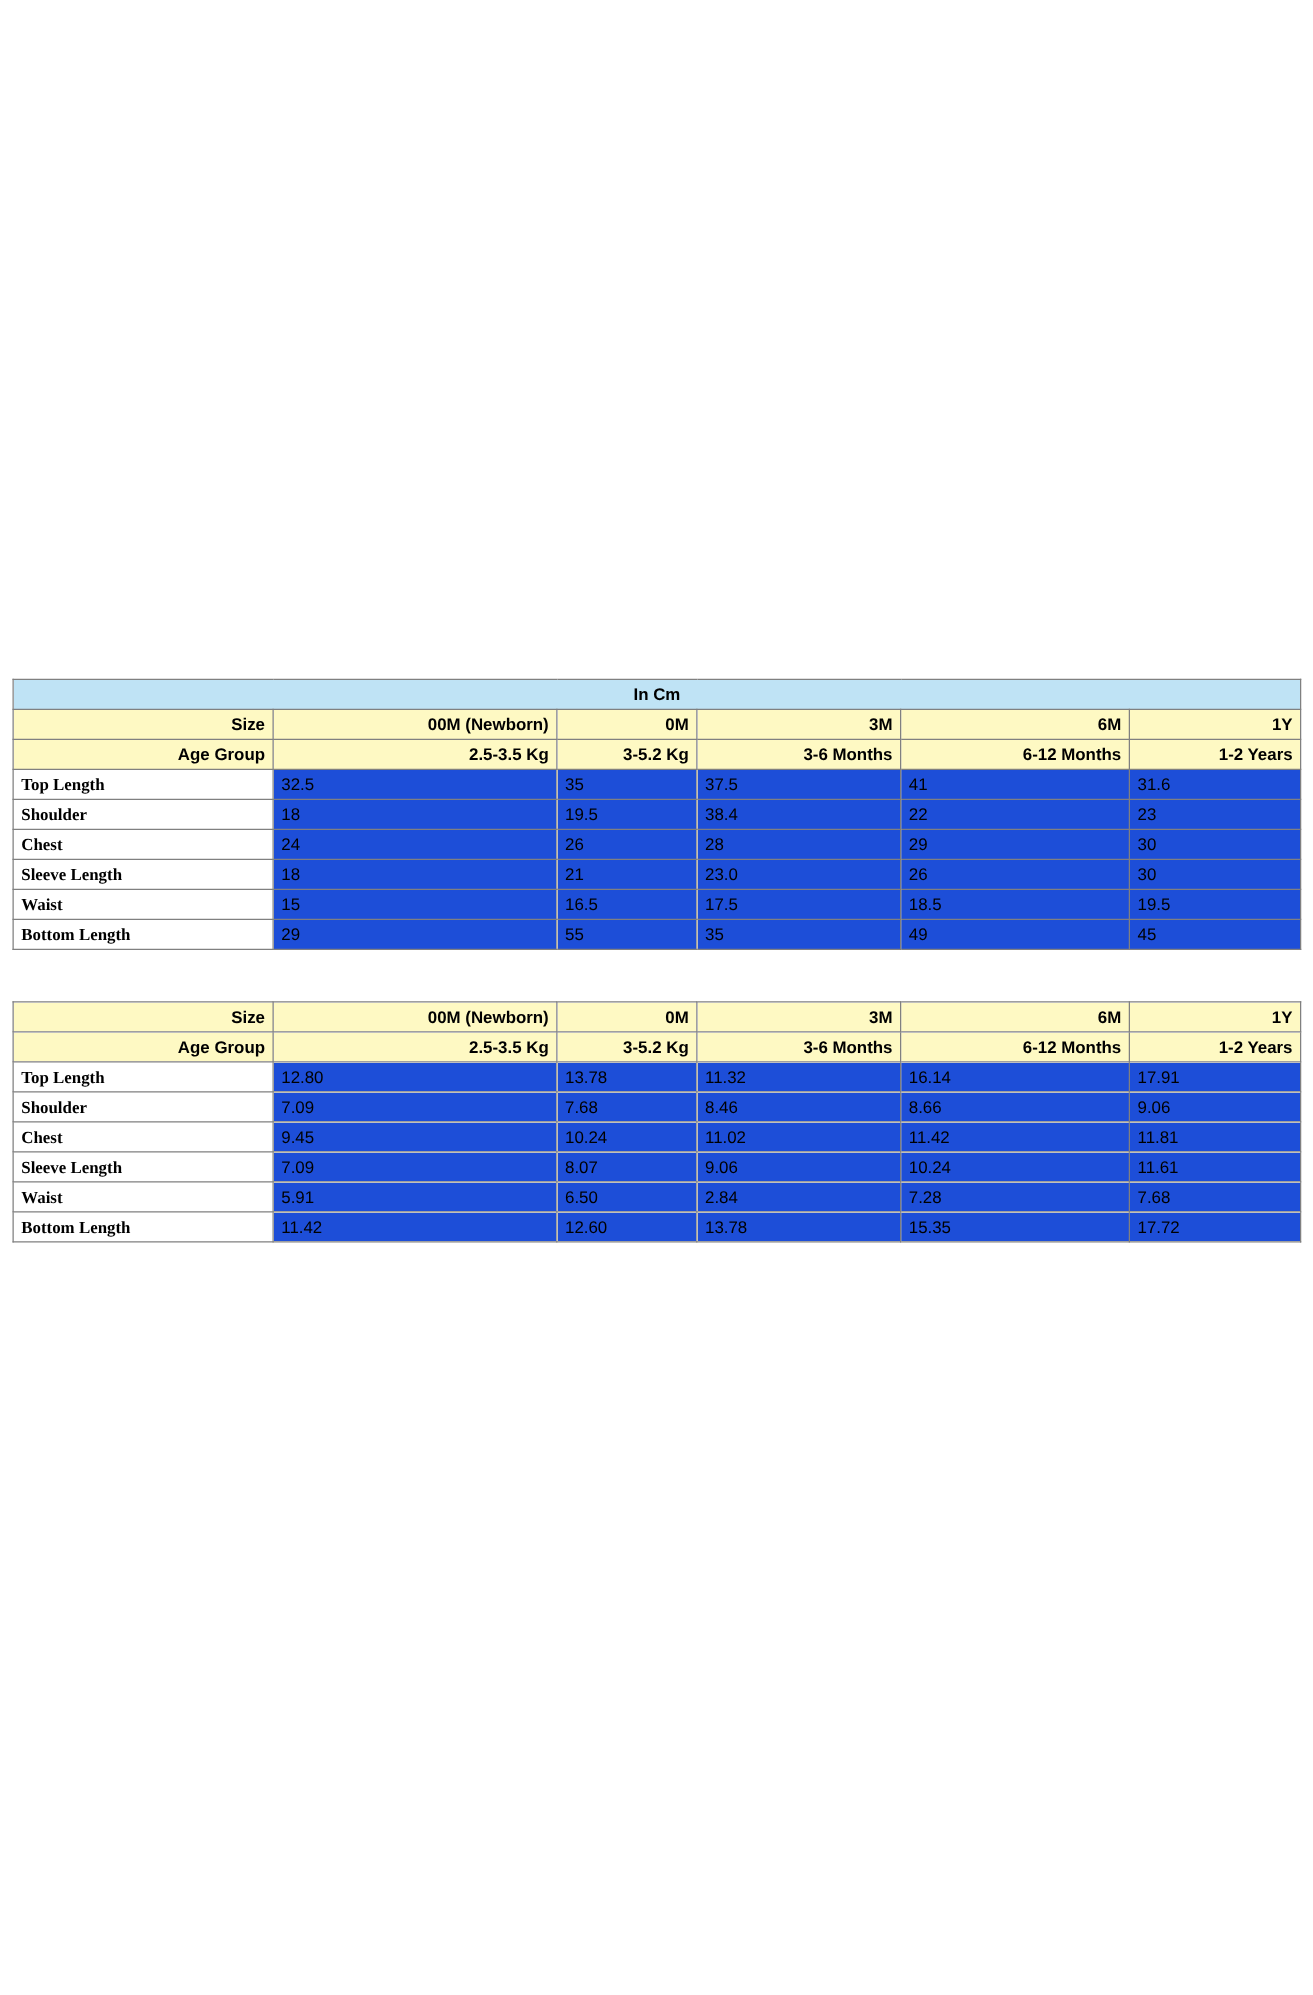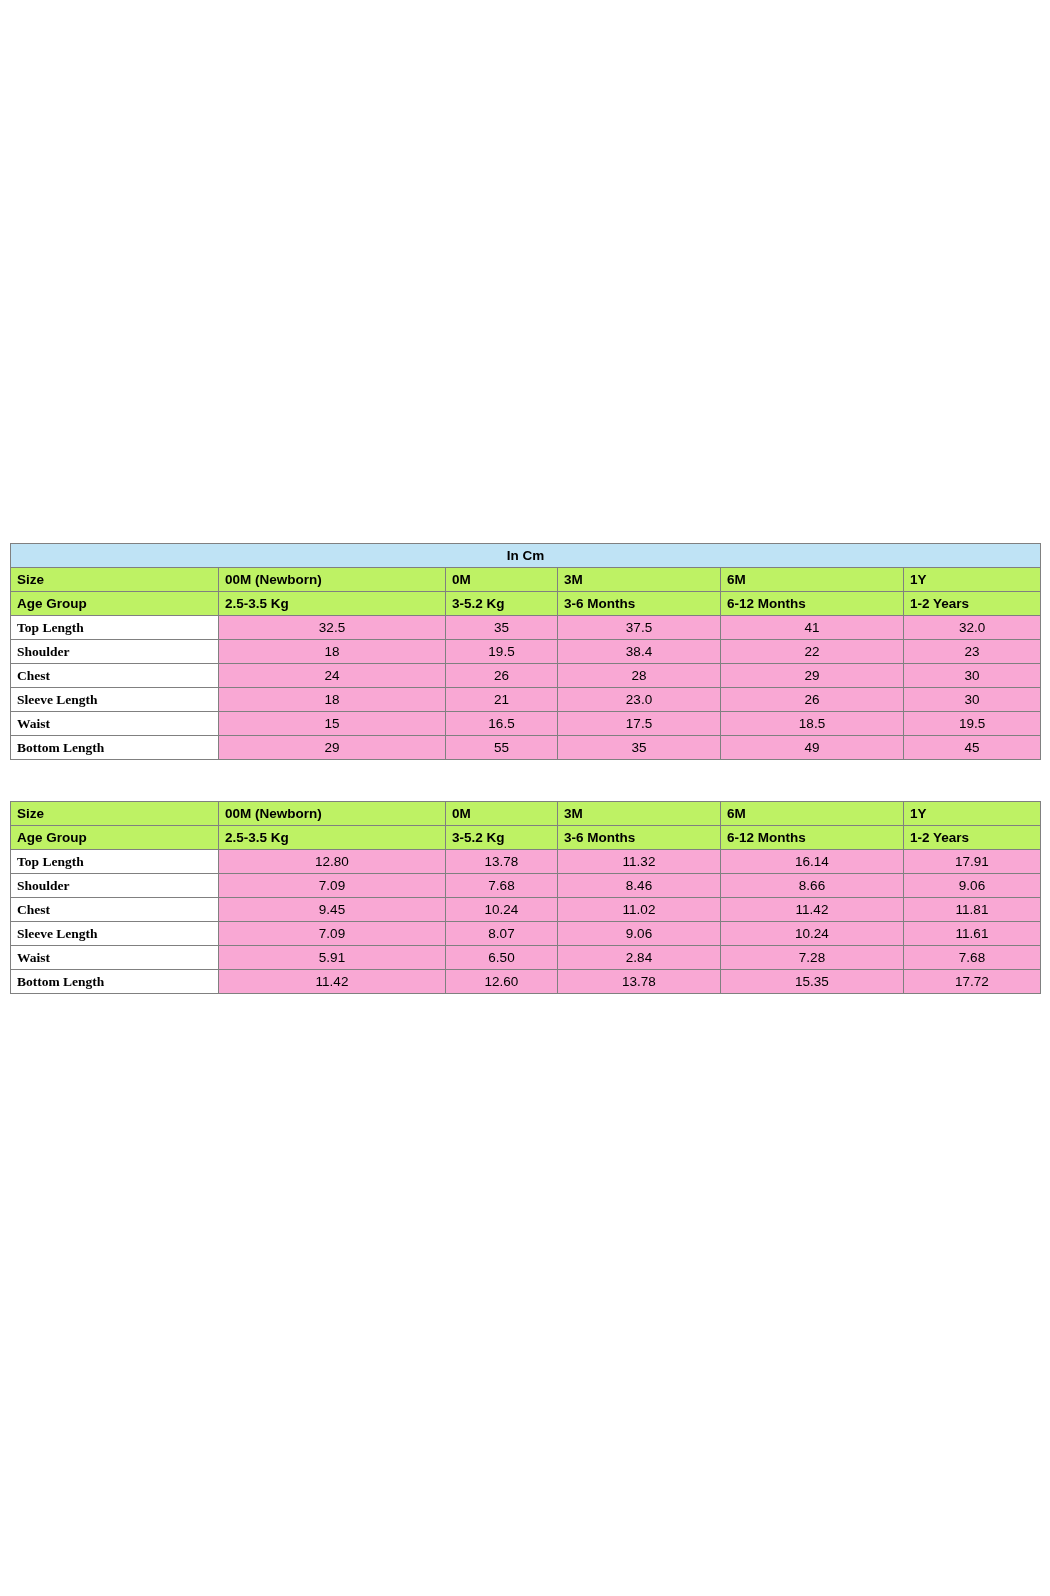--- a/index.html
+++ b/index.html
@@ -54,33 +54,33 @@
   col.c5 { width: 137px; }
 
   .unit-title {
     background: #bfe3f5;
     text-align: center;
     font-weight: bold;
     font-size: 13.5px;
     height: 25px;
   }
   .hdr {
-    background: #bef264;
-    text-align: left;
+    background: #fef9c3;
+    text-align: right;
     font-weight: bold;
   }
   .row-label {
     text-align: left;
     font-weight: bold;
     background: #ffffff;
     font-family: Liberation Serif, serif;
   }
   .cell-val {
-    text-align: center;
-    background: #f9a8d4;
+    text-align: left;
+    background: #1d4ed8;
     font-weight: normal;
   }
 </style>
 </head>
 <body>
 
 <div class="page">
 
   <div class="chart-wrap" id="chart-cm">
     <table class="size-table">
@@ -112,21 +112,21 @@
           <td class="hdr">6-12 Months</td>
           <td class="hdr">1-2 Years</td>
         </tr>
 
         <tr>
           <td class="row-label">Top Length</td>
           <td class="cell-val">32.5</td>
           <td class="cell-val">35</td>
           <td class="cell-val">37.5</td>
           <td class="cell-val">41</td>
-          <td class="cell-val">32.0</td>
+          <td class="cell-val">31.6</td>
         </tr>
         <tr>
           <td class="row-label">Shoulder</td>
           <td class="cell-val">18</td>
           <td class="cell-val">19.5</td>
           <td class="cell-val">38.4</td>
           <td class="cell-val">22</td>
           <td class="cell-val">23</td>
         </tr>
         <tr>

